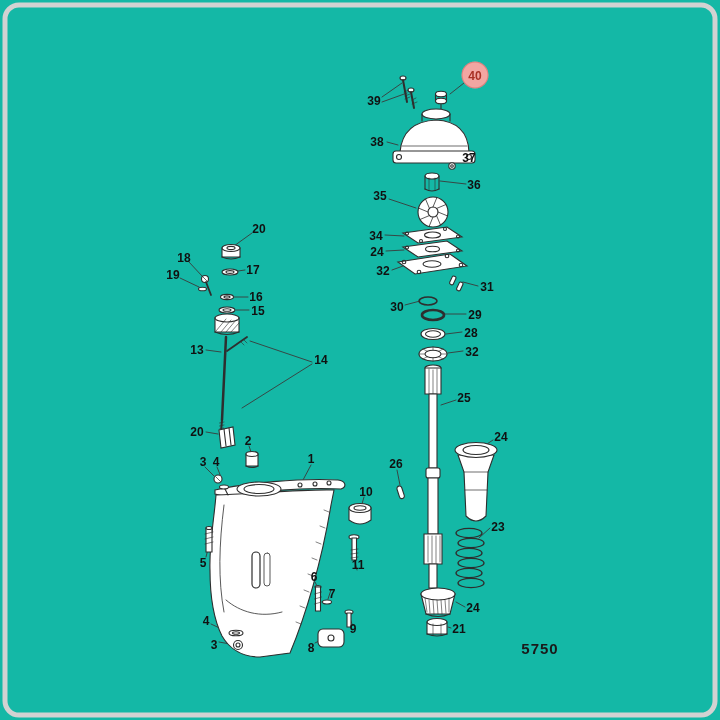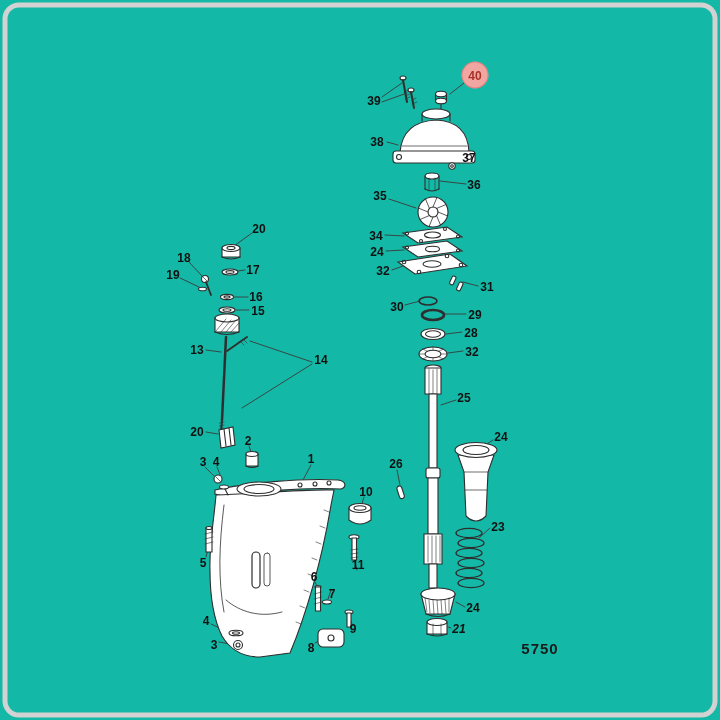--- a/index.html
+++ b/index.html
@@ -417,21 +417,21 @@
       <span class="callout" style="left: 487px; top: 287px;">31</span>
       <span class="callout" style="left: 397px; top: 307px;">30</span>
       <span class="callout" style="left: 475px; top: 315px;">29</span>
       <span class="callout" style="left: 471px; top: 333px;">28</span>
       <span class="callout" style="left: 472px; top: 352px;">32</span>
       <span class="callout" style="left: 464px; top: 398px;">25</span>
       <span class="callout" style="left: 396px; top: 464px;">26</span>
       <span class="callout" style="left: 501px; top: 437px;">24</span>
       <span class="callout" style="left: 498px; top: 527px;">23</span>
       <span class="callout" style="left: 473px; top: 608px;">24</span>
-      <span class="callout" style="left: 459px; top: 629px; font-style: italic;">21</span>
+      <span class="callout" style="left: 459px; top: 629px;">21</span>
       <span class="callout" style="left: 259px; top: 229px;">20</span>
       <span class="callout" style="left: 184px; top: 258px;">18</span>
       <span class="callout" style="left: 253px; top: 270px;">17</span>
       <span class="callout" style="left: 173px; top: 275px;">19</span>
       <span class="callout" style="left: 256px; top: 297px;">16</span>
       <span class="callout" style="left: 258px; top: 311px;">15</span>
       <span class="callout" style="left: 197px; top: 350px;">13</span>
       <span class="callout" style="left: 321px; top: 360px;">14</span>
       <span class="callout" style="left: 197px; top: 432px;">20</span>
       <span class="callout" style="left: 248px; top: 441px;">2</span>

